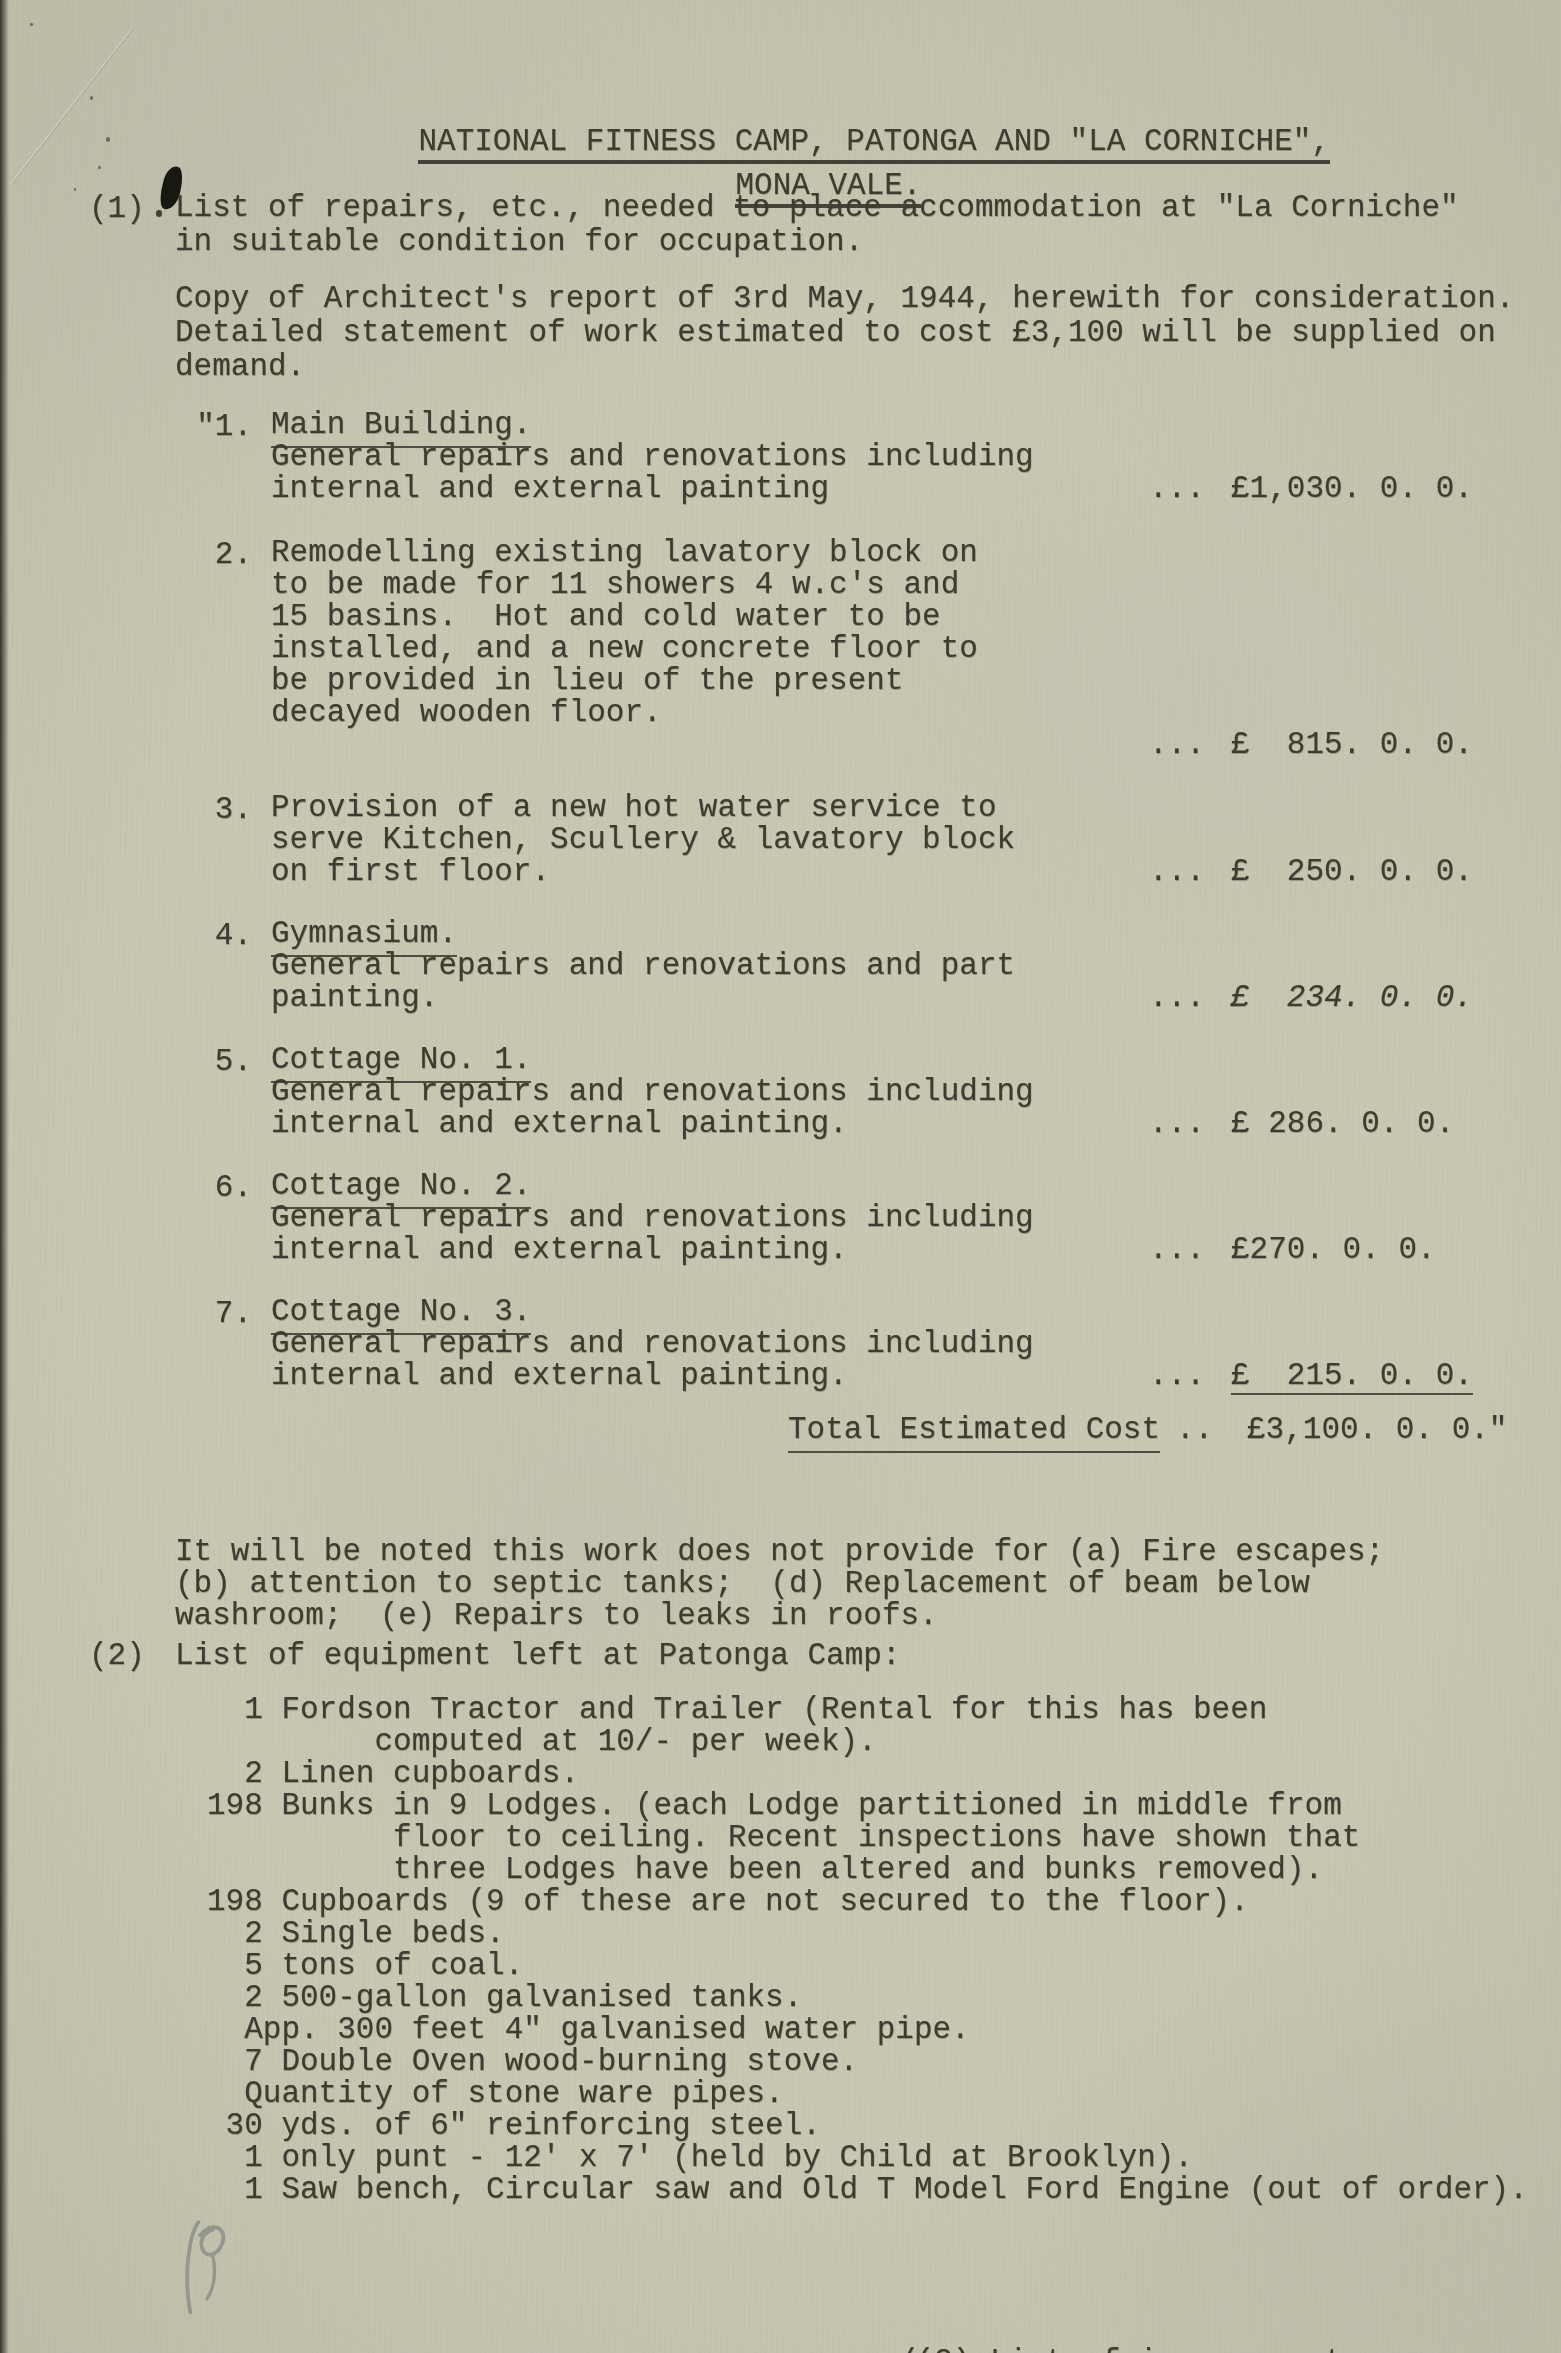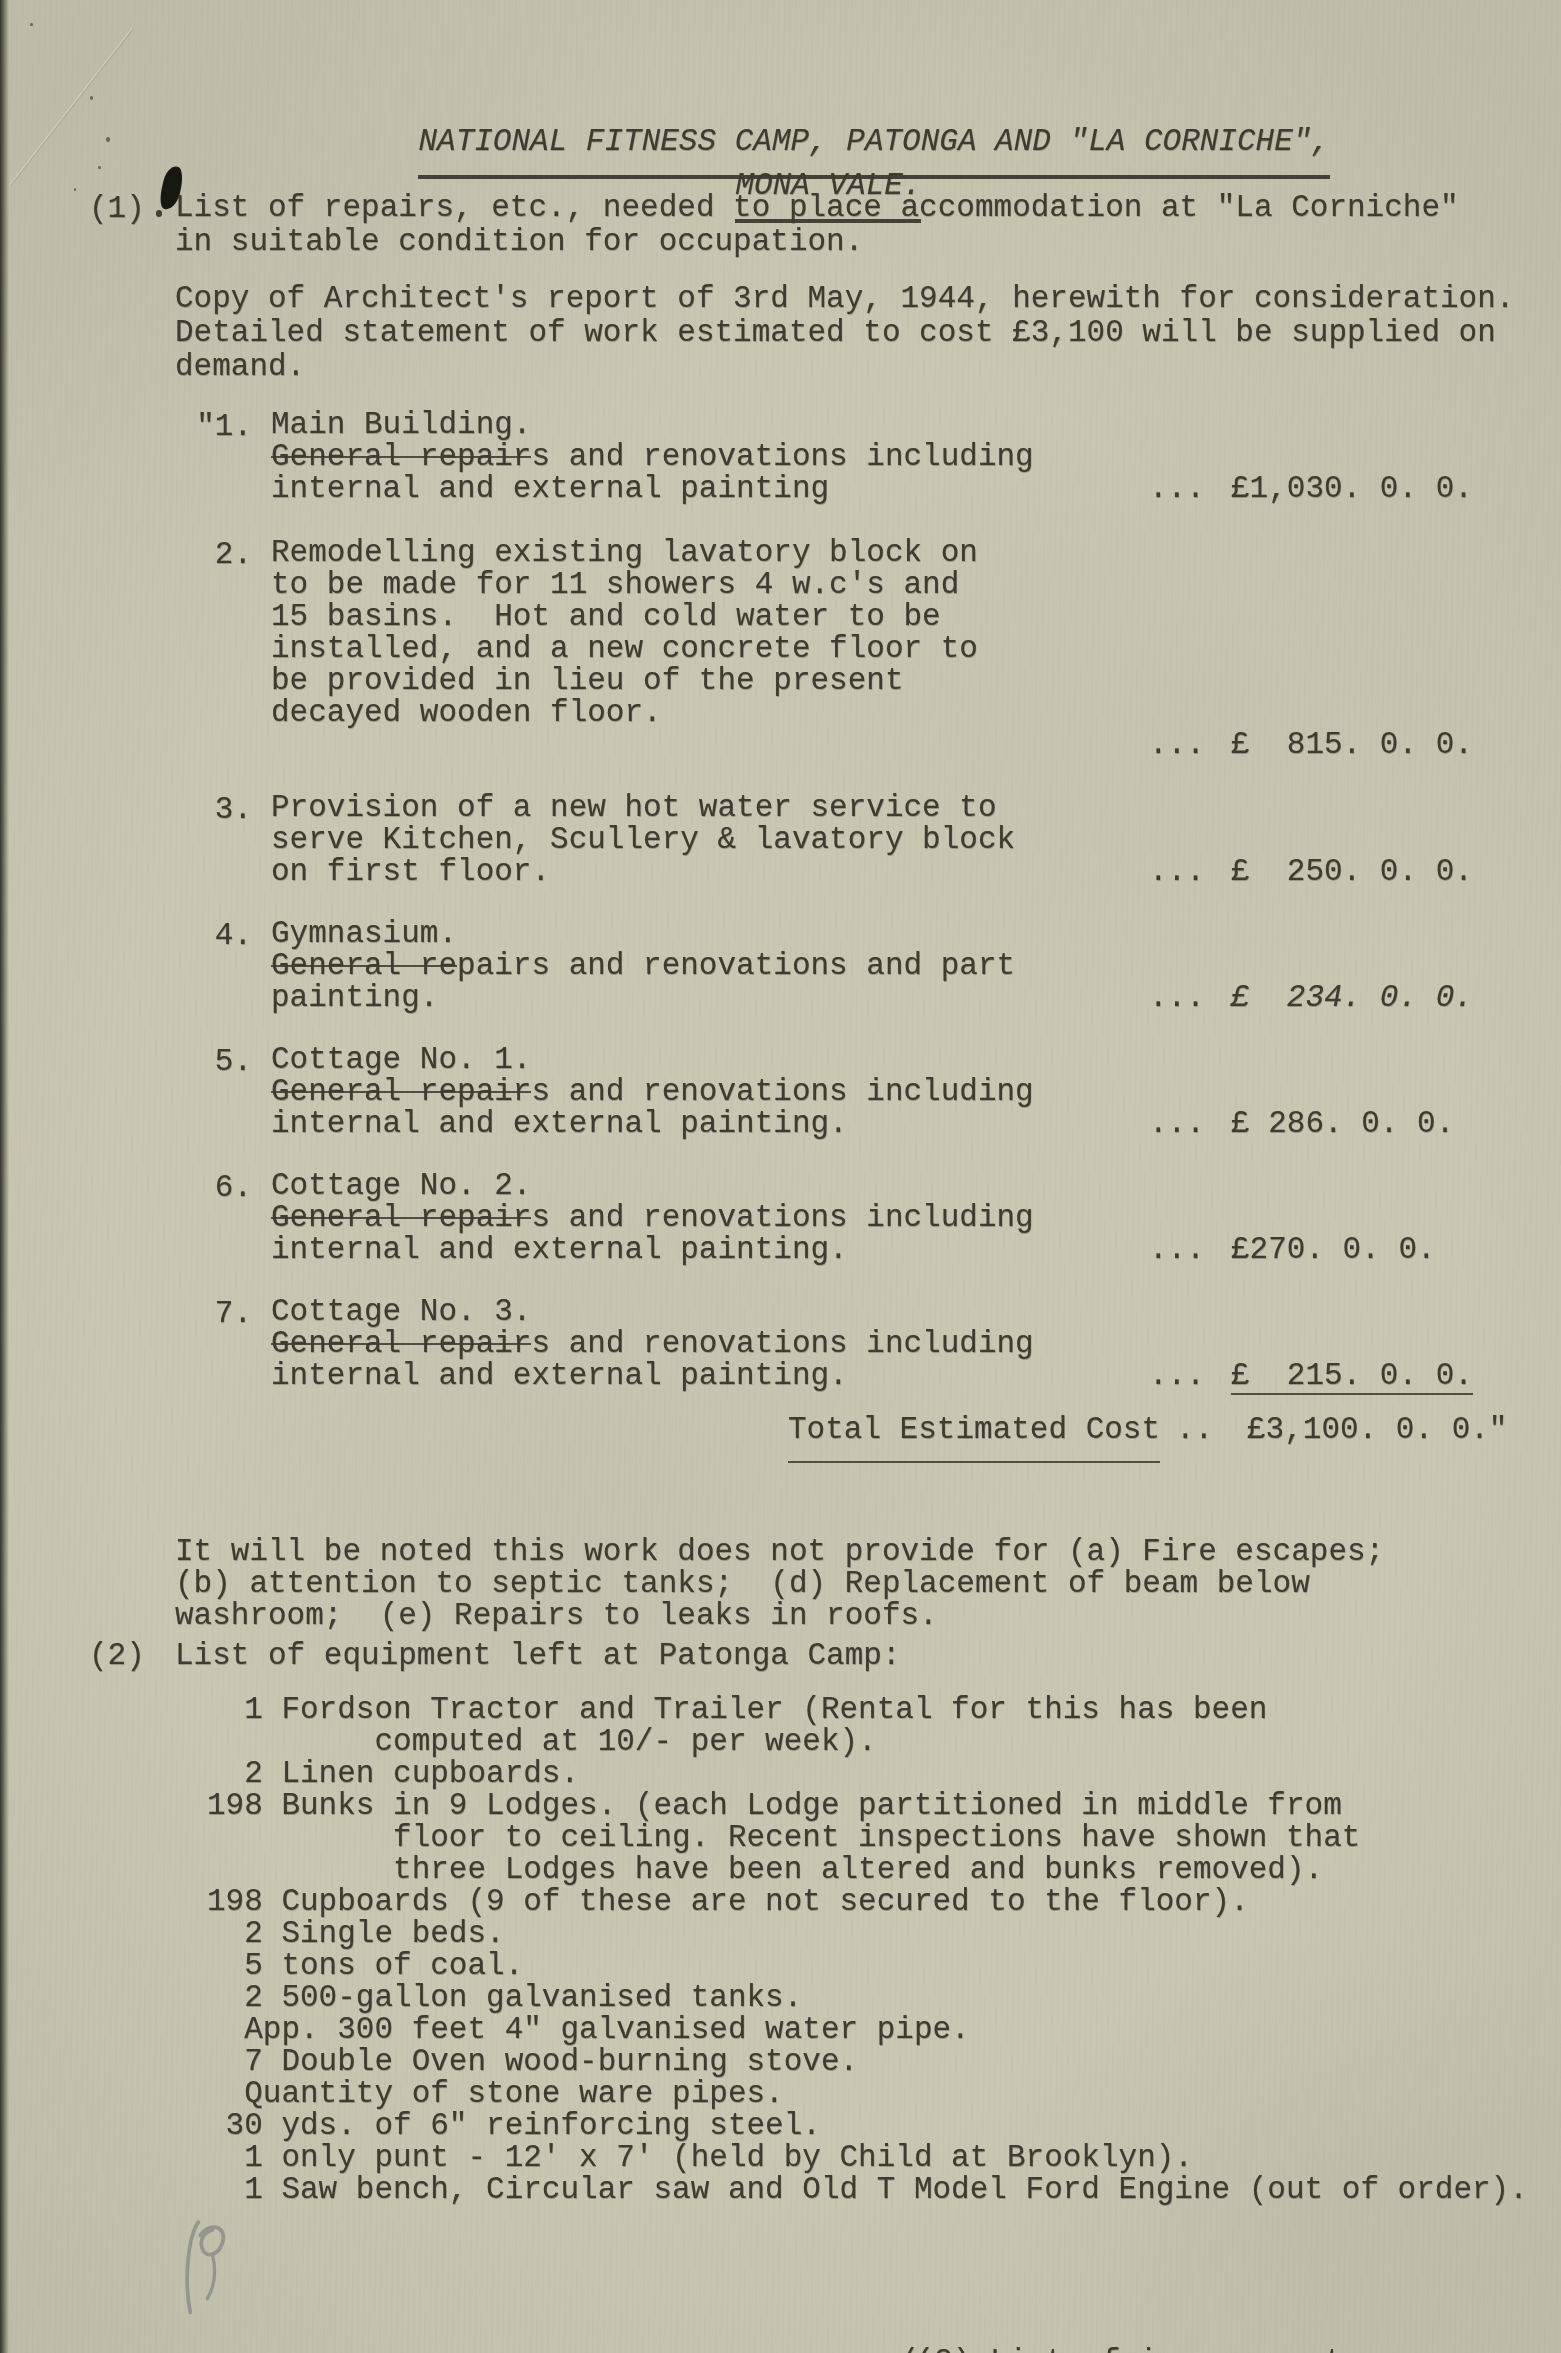--- a/index.html
+++ b/index.html
@@ -22,22 +22,22 @@
     font-size:31px;
     color:var(--ink,#3e3c31);
     text-shadow:0.5px 0.5px 0 rgba(62,60,49,.35), -0.2px 0 0 rgba(62,60,49,.2);
   }
   .ln{height:32px;line-height:32px;white-space:pre;}
   .ln72{height:34px;line-height:34px;white-space:pre;}
   .lneq{height:32px;line-height:32px;white-space:pre;}
   .marker{position:absolute;left:89px;}
   .para{position:absolute;left:175px;}
   .title-line{position:absolute;white-space:pre;}
-  .ul{border-bottom:2.8px solid rgba(58,56,46,.85);padding-bottom:14px;}
-  .ul-heavy{border-bottom:4.7px solid rgba(50,48,40,.88);padding-bottom:16px;font-style:italic;}
+  .ul{border-bottom:2.8px solid rgba(58,56,46,.85);padding-bottom:4px;}
+  .ul-heavy{border-bottom:4.7px solid rgba(50,48,40,.88);padding-bottom:1px;}
   .item{position:absolute;left:271px;}
   .inum{position:absolute;left:-80px;width:61px;text-align:right;white-space:pre;}
   .dots{position:absolute;left:878px;height:32px;line-height:32px;}
   .amt{position:absolute;left:960px;height:32px;line-height:32px;white-space:pre;}
   .amt.ul-amt{border-bottom:2.8px solid rgba(58,56,46,.85);padding-bottom:1.4px;}
   .total-row{position:absolute;top:1413px;left:16px;width:100%;height:34px;line-height:34px;}
   .total-label{position:absolute;left:772px;}
   .total-dots{position:absolute;left:1160px;}
   .total-amt{position:absolute;left:1231px;white-space:pre;}
   .edge-left{position:absolute;left:0;top:0;width:8.5px;height:100%;

